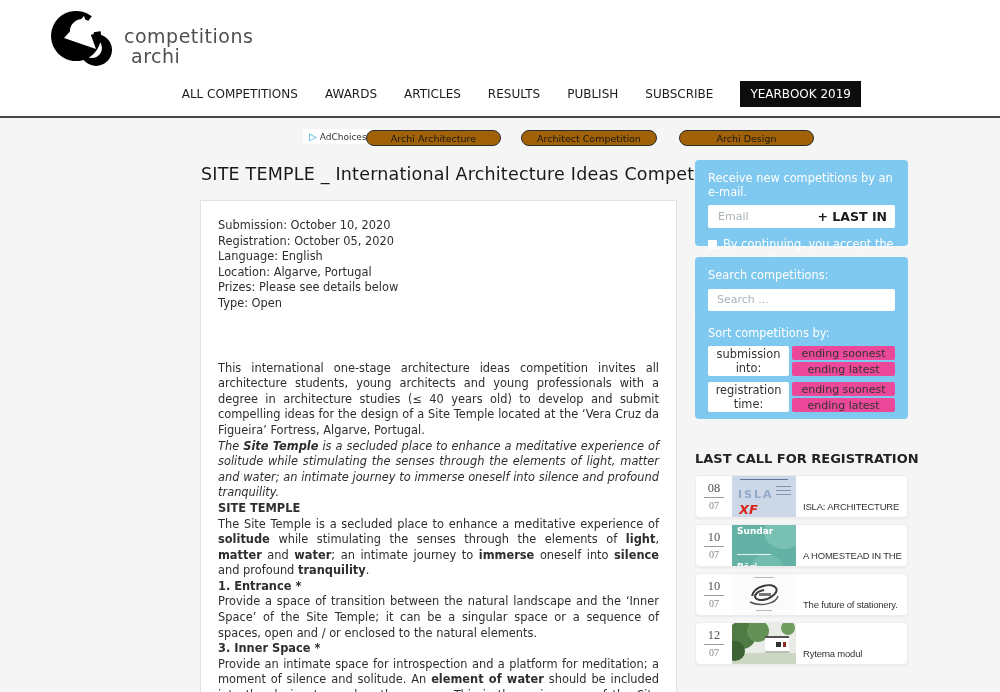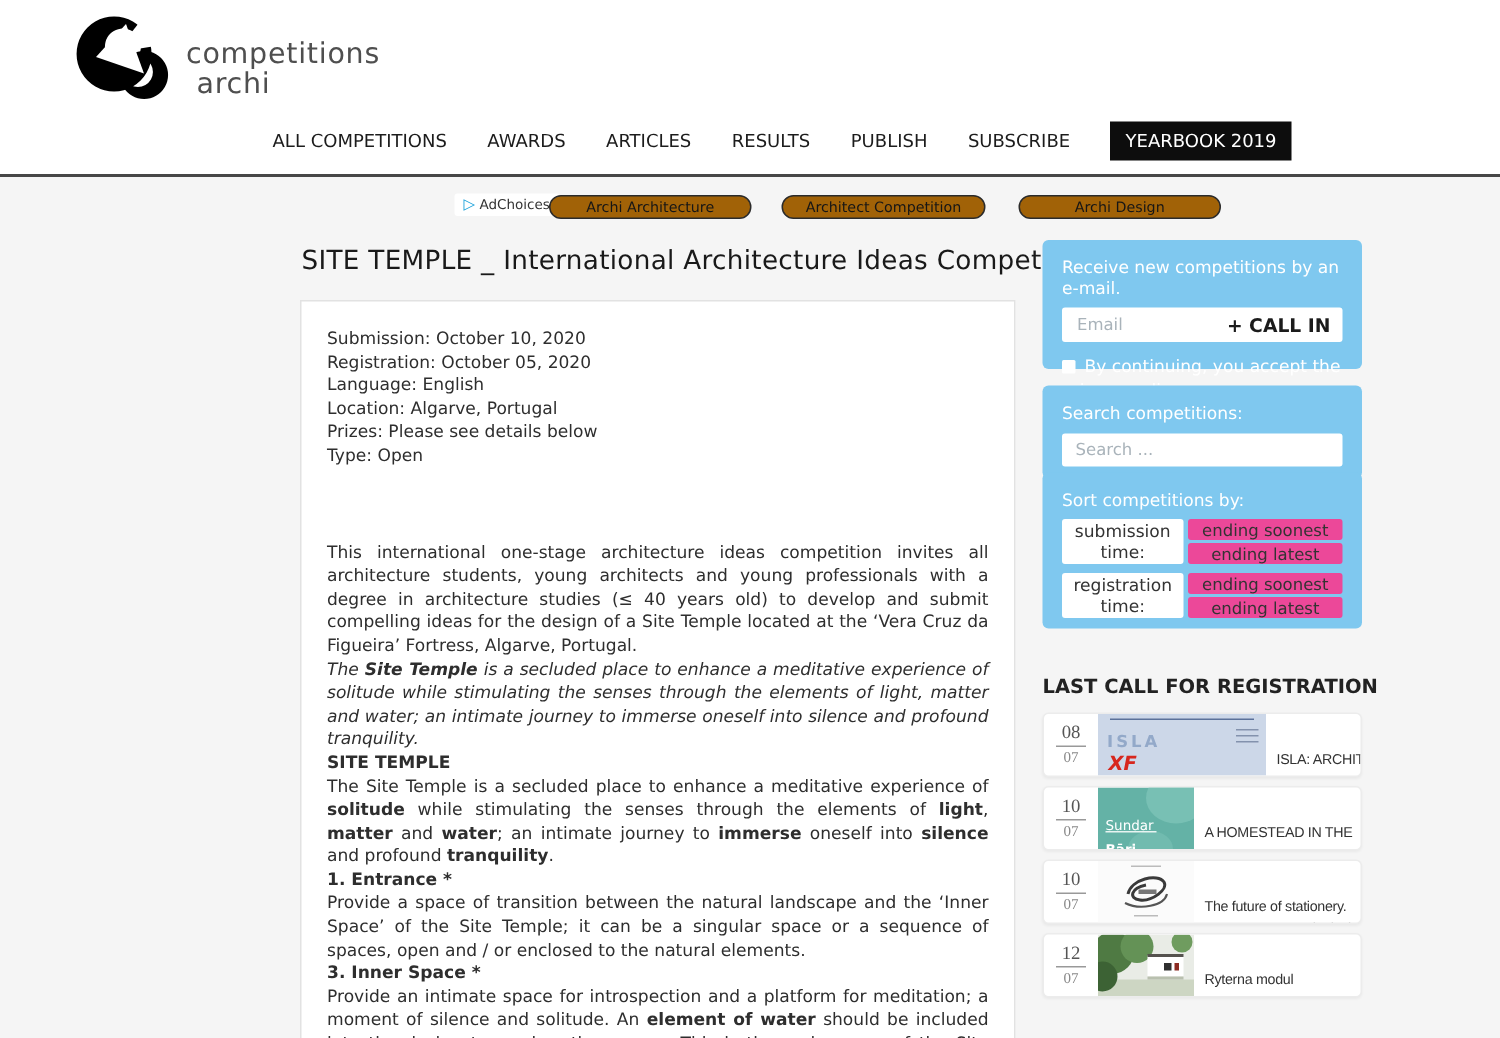--- a/index.html
+++ b/index.html
@@ -78,30 +78,30 @@
   .lc-date{width:36px;flex-shrink:0;text-align:center;font-family:Liberation Serif, serif;}
   .lc-day{font-size:12.5px;color:#555;line-height:13px;}
   .lc-sep{width:20px;border-top:1px solid #999;margin:2px auto;}
   .lc-mon{font-size:10px;color:#888;line-height:11px;}
   .lc-thumb{width:64px;height:41px;flex-shrink:0;position:relative;overflow:hidden;}
   .lc-title{padding-left:7px;font-family:"Liberation Sans",sans-serif;font-size:9.5px;letter-spacing:-.2px;
     color:#333;line-height:15px;overflow:hidden;flex:1;margin-top:34px;}
   .lc-title div{white-space:nowrap;}
 
   
-  .t-isla{background:#ccd7e8;padding-left:48px;}
+  .t-isla{background:#ccd7e8;}
   .t-isla .isla{position:absolute;left:6px;top:12px;font-size:11px;font-weight:bold;letter-spacing:2px;color:#93a9c9;}
   .t-isla .xf{position:absolute;left:7px;bottom:0px;font-size:13px;font-weight:800;color:#d7261d;font-style:italic;}
   .t-isla .bars{position:absolute;right:5px;top:10px;width:15px;}
   .t-isla .bars i{display:block;height:1px;background:#8392ad;margin-bottom:3px;}
   .t-isla .topline{position:absolute;top:3px;left:8px;right:8px;height:1px;background:#5b719a;}
   .t-sundar{background:#64b2a6;}
   .t-sundar .blob1{position:absolute;right:-8px;top:-10px;width:40px;height:34px;background:#78c0b4;border-radius:50%;}
   .t-sundar .blob2{position:absolute;right:14px;bottom:-12px;width:30px;height:24px;background:#71bbaf;border-radius:50%;}
-  .t-sundar .w1{position:absolute;left:5px;top:21px;font-size:9px;font-weight:normal;color:#fff;line-height:10px;}
+  .t-sundar .w1{position:absolute;left:5px;top:1px;font-size:9px;font-weight:bold;color:#fff;line-height:10px;}
   .t-sundar .w2{position:absolute;left:5px;top:17px;font-size:9px;font-weight:bold;color:#fff;line-height:10px;margin-top:20px;}
   .t-sundar .ul{position:absolute;left:5px;top:29px;width:34px;height:1px;background:#e8f4f1;}
   .t-venv{background:#fbfbfb;}
   .t-venv svg{position:absolute;left:0;top:0;}
   .t-ryt svg{position:absolute;left:0;top:0;}
 </style>
 </head>
 <body>
 
 <div class="page">
@@ -161,36 +161,36 @@
       <h3 class="mt">1. Entrance *</h3>
       <p class="just">Provide a space of transition between the natural landscape and the ‘Inner Space’ of the Site Temple; it can be a singular space or a sequence of spaces, open and / or enclosed to the natural elements.</p>
       <h3 class="mt">3. Inner Space *</h3>
       <p class="just"><span>Provide an intimate space for introspection and a platform for meditation; a moment of silence and solitude. An </span><span class="b">element of water</span><span> should be included into the design to awaken the senses. This is the main space of the Site Temple and can be a singular space or a sequence of spaces, open and / or</span></p>
     </div>
 
     <div class="sbox box-news">
       <div class="slabel">Receive new competitions by an e-mail.</div>
       <div class="email-row">
         <input type="text" placeholder="Email" style="">
-        <button class="join-btn">+ CALL IN</button>
+        <button class="join-btn">+ LAST IN</button>
       </div>
       <div class="consent">
         <span class="cb"></span><span>By continuing, you accept the privacy policy</span>
       </div>
     </div>
 
     <div class="sbox box-search">
       <div class="slabel">Search competitions:</div>
       <input type="text" class="search-input" placeholder="Search ..." style="">
     </div>
 
     <div class="sbox box-sort">
       <div class="slabel">Sort competitions by:</div>
       <div class="sort-row">
-        <div class="sort-label">submission time:</div>
+        <div class="sort-label">submission into:</div>
         <div class="sort-opts">
           <button class="sort-opt">ending soonest</button>
           <button class="sort-opt">ending latest</button>
         </div>
       </div>
       <div class="sort-row">
         <div class="sort-label">registration time:</div>
         <div class="sort-opts">
           <button class="sort-opt">ending soonest</button>
           <button class="sort-opt">ending latest</button>

